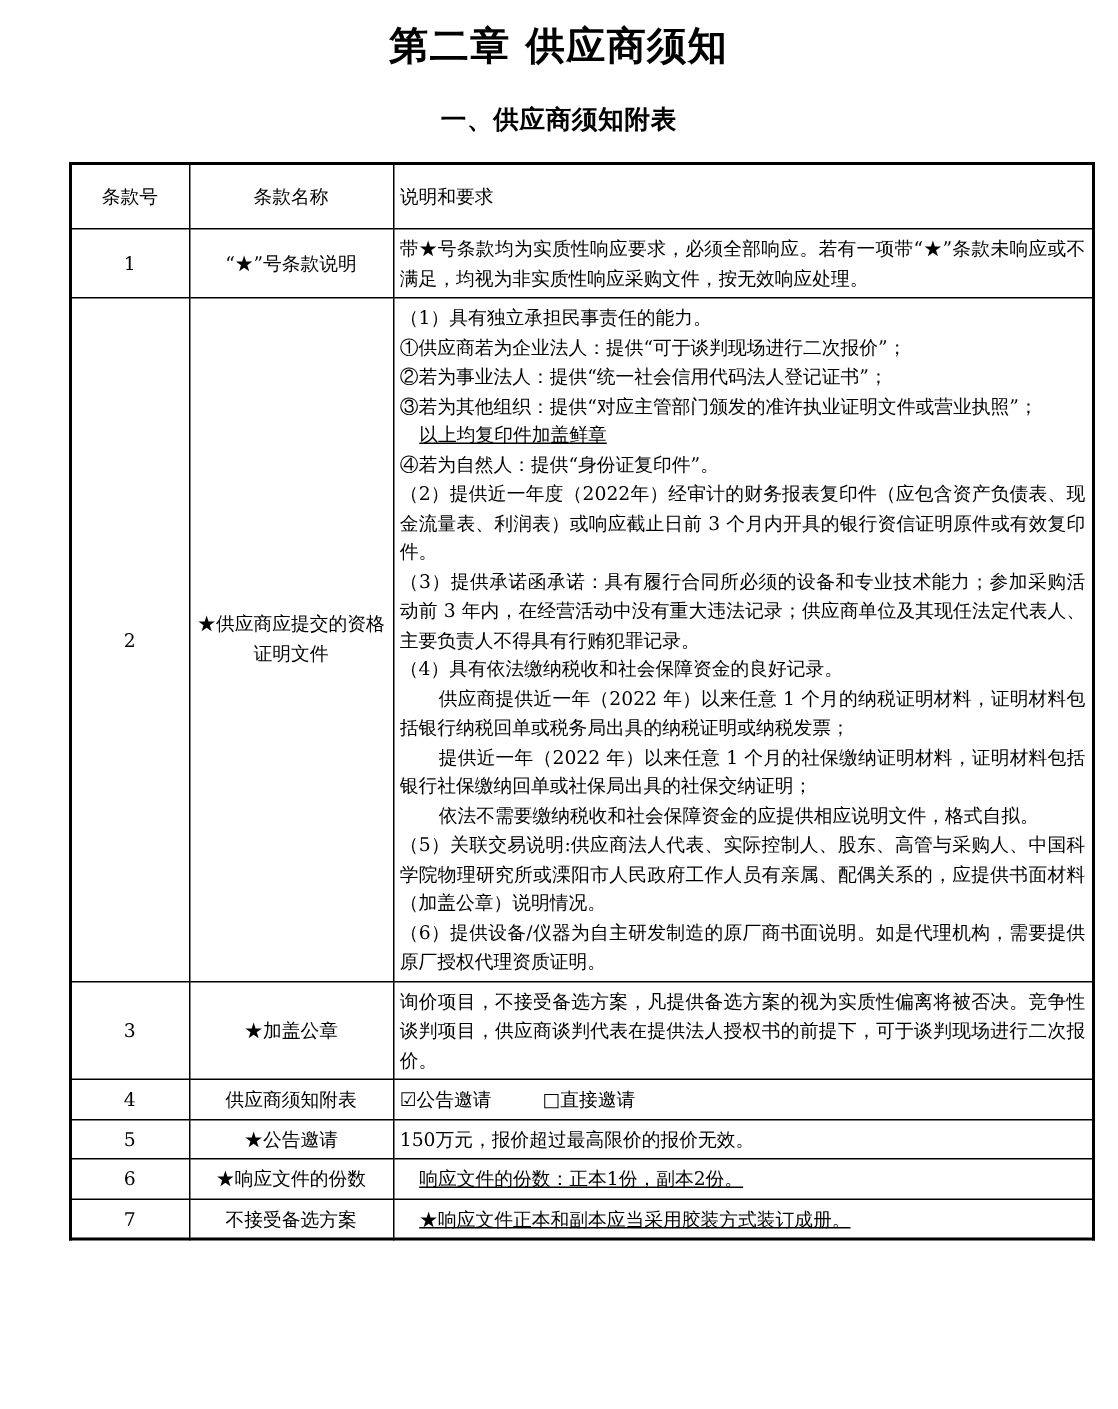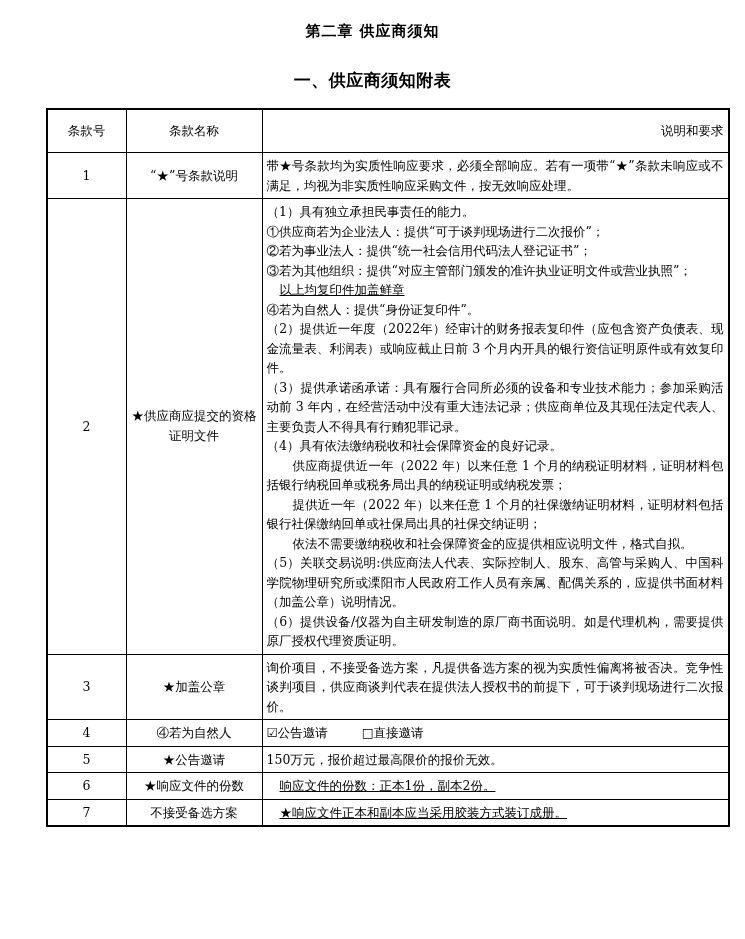--- a/index.html
+++ b/index.html
@@ -15,21 +15,21 @@
     overflow: hidden;
   }
   .page {
     position: relative;
     width: 745px;
     height: 939px;
     box-sizing: border-box;
   }
   .chapter-title {
     text-align: center;
-    font-size: 15px;
+    font-size: 26px;
     font-weight: bold;
     letter-spacing: 1px;
     margin: 16px 0 0 0;
     line-height: 30px;
   }
   .section-title {
     text-align: center;
     font-size: 17px;
     font-weight: bold;
     letter-spacing: 0.5px;
@@ -49,21 +49,21 @@
   table.spec td, table.spec th {
     border: 1px solid #000;
     vertical-align: middle;
     font-size: 12.5px;
     line-height: 19.5px;
     padding: 3px 4px;
     font-weight: normal;
   }
   .col-no    { width: 70px;  text-align: center; }
   .col-name  { width: 127px; text-align: center; }
-  .col-desc  { width: 457px; text-align: right; }
+  .col-desc  { width: 457px; text-align: left; }
 
   thead td {
     text-align: center;
     height: 36px;
     font-size: 12.5px;
   }
   .cell-desc {
     text-align: justify;
     text-justify: inter-ideograph;
     padding: 4px 5px 4px 6px;
@@ -131,21 +131,21 @@
         <tr>
           <td class="col-no row-no">3</td>
           <td class="col-name row-name">★加盖公章</td>
           <td class="col-desc cell-desc">
             <p class="p">询价项目，不接受备选方案，凡提供备选方案的视为实质性偏离将被否决。竞争性谈判项目，供应商谈判代表在提供法人授权书的前提下，可于谈判现场进行二次报价。</p>
           </td>
         </tr>
 
         <tr>
           <td class="col-no row-no">4</td>
-          <td class="col-name row-name">④若为自然人</td>
+          <td class="col-name row-name">供应商须知附表</td>
           <td class="col-desc cell-desc vmid">
             <p class="p chk-line">
               <span><span>☑</span><span>公告邀请</span></span><span class="chk-gap"></span><span><span>□</span><span>直接邀请</span></span>
             </p>
           </td>
         </tr>
 
         <tr>
           <td class="col-no row-no">5</td>
           <td class="col-name row-name">★公告邀请</td>

